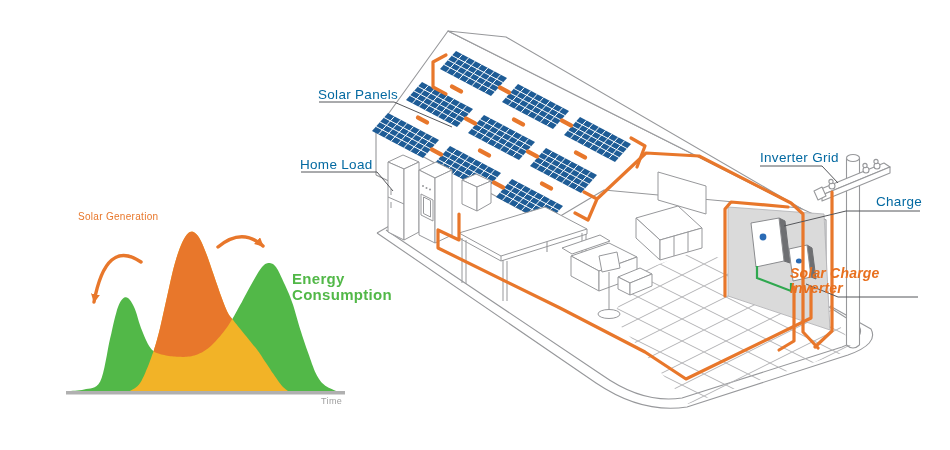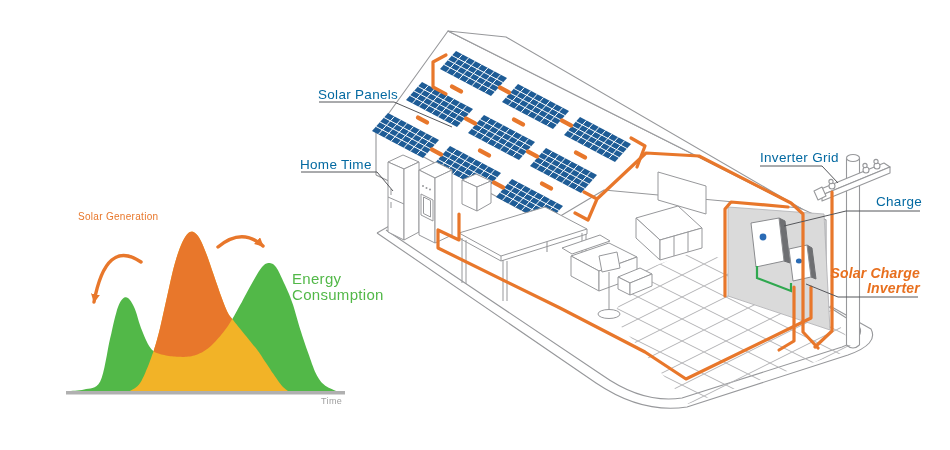--- a/index.html
+++ b/index.html
@@ -1,24 +1,24 @@
 <!DOCTYPE html>
 <html><head>
 <meta charset="utf-8">
 <style>
   html,body{margin:0;padding:0;background:#fff;}
   #stage{position:relative;width:950px;height:450px;background:#fff;overflow:hidden;
          font-family:"Liberation Sans",sans-serif;}
   #art{position:absolute;left:0;top:0;}
   .lbl{position:absolute;color:#0369a1;font-size:13.5px;letter-spacing:.3px;white-space:nowrap;}
   .lbl-orange{color:#E8772B;font-size:10px;letter-spacing:.3px;}
-  .lbl-green{color:#52B848;font-size:15px;letter-spacing:.3px;white-space:normal;line-height:16px;}
+  .lbl-green{color:#52B848;font-size:15px;letter-spacing:.3px;white-space:normal;line-height:16px;font-weight:bold;}
   .lbl-time{color:#9E9E9E;font-size:9px;letter-spacing:.4px;text-align:right;}
   .lbl-inverter{color:#E8701F;font-size:14px;font-weight:bold;font-style:italic;
-                text-align:right;white-space:normal;line-height:15px;letter-spacing:.2px;}
+                white-space:normal;line-height:15px;letter-spacing:.2px;}
 </style>
 </head>
 <body>
 
 <div id="stage">
 
 <svg id="art" width="950" height="450" viewBox="0 0 950 450">
   <defs>
     <pattern id="tiles" width="44" height="22" patternUnits="userSpaceOnUse">
       <path d="M0,0 L44,22 M44,0 L0,22" stroke="#B3B3B6" stroke-width="1" fill="none"></path>
@@ -188,21 +188,21 @@
     <path id="area-solar" d="M153.9,350.0 L155.4,345.2 L156.9,340.1 L158.4,334.6 L159.9,328.6 L161.4,322.1 L162.9,315.3 L164.4,308.5 L165.9,301.8 L167.4,295.1 L168.9,288.3 L170.4,281.5 L171.9,274.9 L173.4,268.8 L174.9,263.2 L176.4,258.1 L177.9,253.4 L179.4,249.2 L180.9,245.4 L182.4,242.1 L183.9,239.1 L185.4,236.6 L186.9,234.6 L188.4,233.0 L189.9,232.0 L191.4,231.7 L192.9,231.8 L194.4,232.5 L195.9,233.7 L197.4,235.3 L198.9,237.3 L200.4,240.0 L201.9,243.1 L203.4,246.6 L204.9,250.2 L206.4,254.0 L207.9,258.0 L209.4,262.3 L210.9,266.7 L212.4,271.2 L213.9,275.6 L215.4,279.9 L216.9,284.3 L218.4,288.6 L219.9,292.9 L221.4,297.1 L222.9,301.1 L224.4,305.0 L225.9,308.7 L227.4,311.9 L228.9,314.7 L230.4,316.8 L231.9,318.6 L231.9,319.6 L230.4,322.1 L228.9,324.4 L227.4,326.7 L225.9,328.8 L224.4,330.8 L222.9,332.7 L221.4,334.6 L219.9,336.4 L218.4,338.1 L216.9,339.8 L215.4,341.4 L213.9,343.0 L212.4,344.5 L210.9,345.9 L209.4,347.2 L207.9,348.4 L206.4,349.5 L204.9,350.6 L203.4,351.5 L201.9,352.4 L200.4,353.1 L198.9,353.8 L197.4,354.4 L195.9,354.9 L194.4,355.4 L192.9,355.8 L191.4,356.2 L189.9,356.4 L188.4,356.6 L186.9,356.8 L185.4,356.8 L183.9,356.9 L182.4,356.9 L180.9,356.8 L179.4,356.8 L177.9,356.7 L176.4,356.7 L174.9,356.6 L173.4,356.5 L171.9,356.3 L170.4,356.2 L168.9,356.0 L167.4,355.7 L165.9,355.4 L164.4,355.1 L162.9,354.7 L161.4,354.4 L159.9,354.0 L158.4,353.6 L156.9,353.1 L155.4,352.4 L153.9,351.4 Z" fill="#E8772B"></path>
     <rect id="time-axis" x="66" y="391" width="279" height="3.5" fill="#B0B0B0"></rect>
     <g fill="none" stroke-width="3.4" stroke-linecap="round" stroke="#E8772B">
       <path d="M141,262 Q106,238 94,302" marker-end="url(#ah)"></path>
       <path d="M218,247 Q242,227 263,246" marker-end="url(#ah)"></path>
     </g>
   </g>
 </svg>
 
 <div class="lbl" style="left:318px;top:87px">Solar Panels</div>
-<div class="lbl" style="left:300px;top:157px">Home Time</div>
+<div class="lbl" style="left:300px;top:157px">Home Load</div>
 <div class="lbl" style="left:760px;top:150px">Inverter Grid</div>
 <div class="lbl" style="left:876px;top:194px">Charge</div>
 <div class="lbl lbl-inverter" style="left:790px;top:266px;width:130px">Solar Charge Inverter</div>
 
 <div class="lbl lbl-orange" style="left:78px;top:211px">Solar Generation</div>
 <div class="lbl lbl-green" style="left:292px;top:271px;width:95px">Energy Consumption</div>
 <div class="lbl lbl-time" style="left:321px;top:396px">Time</div>
 </div>
 
 </body></html>

